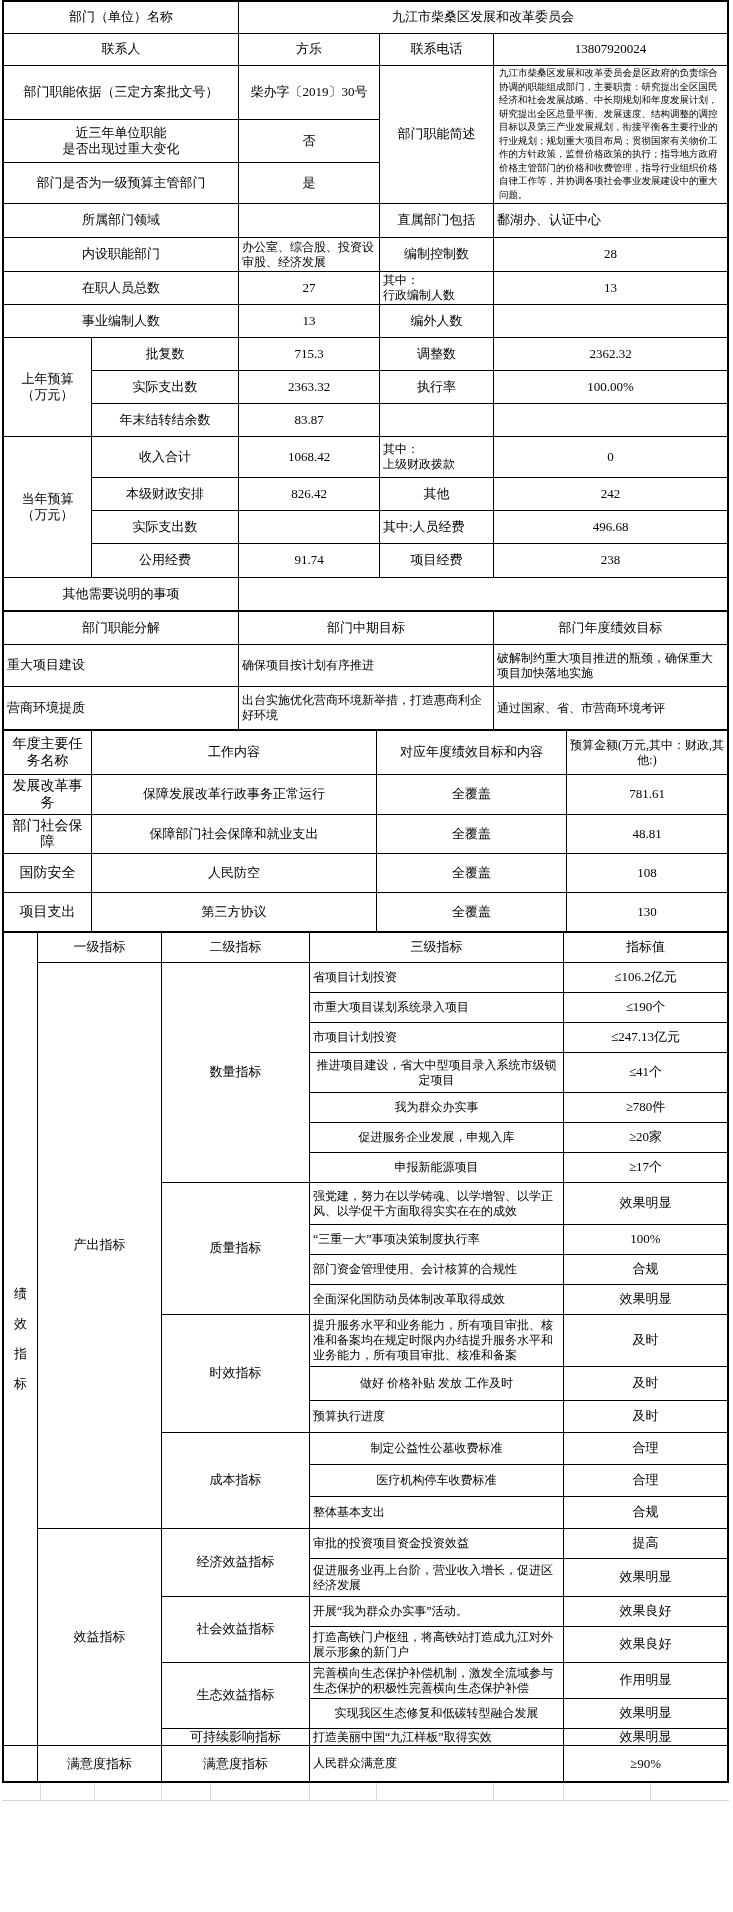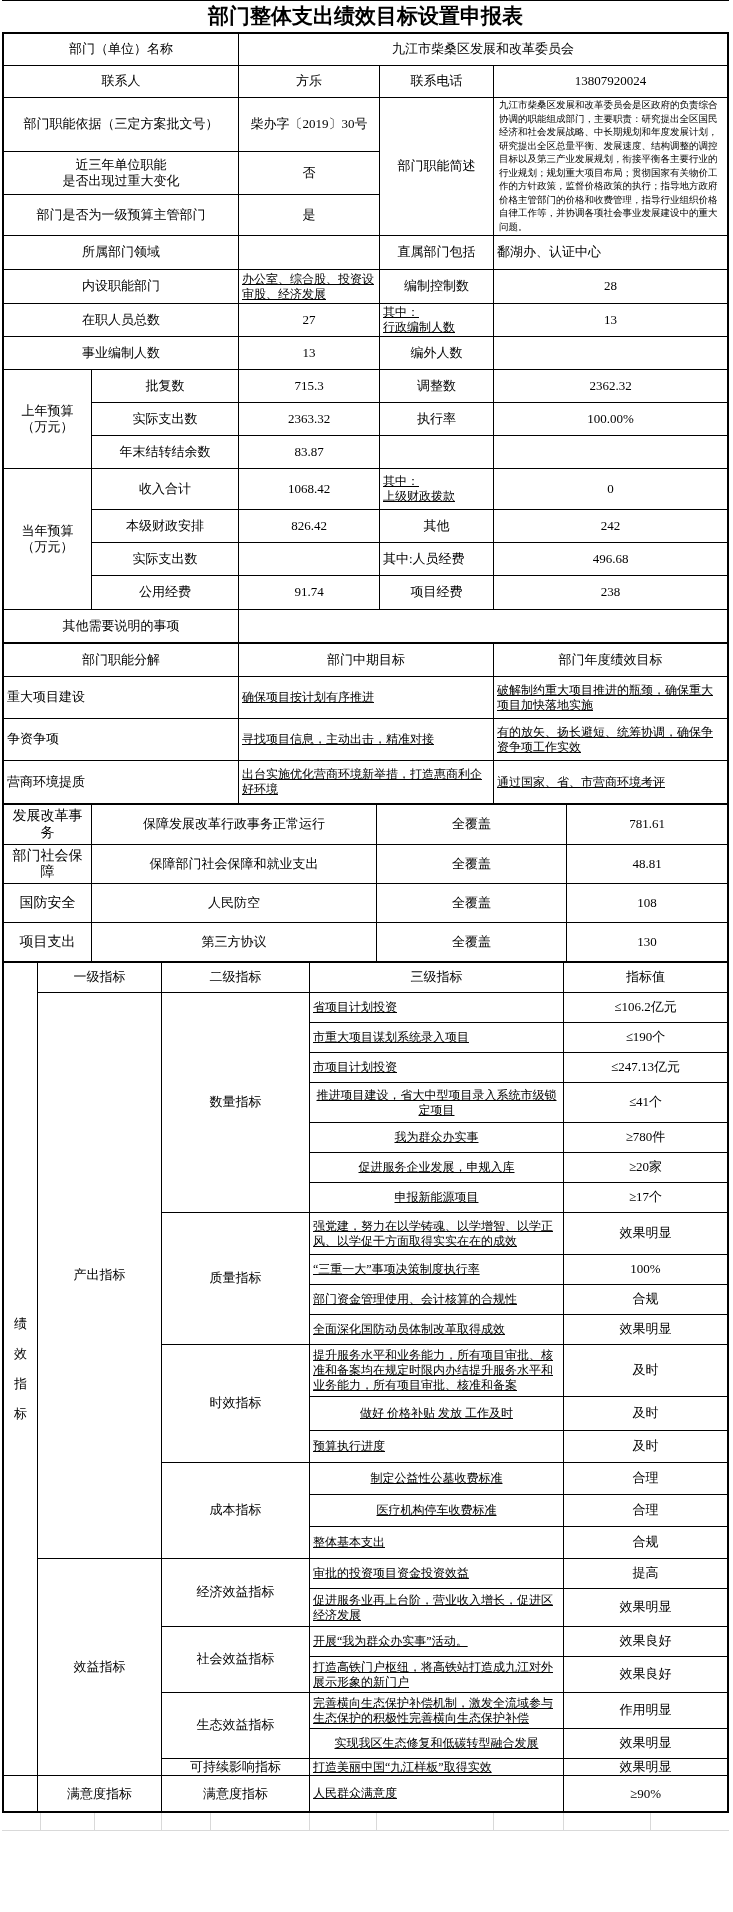--- a/index.html
+++ b/index.html
@@ -4,32 +4,31 @@
 <style>
   html,body{margin:0;padding:0;background:#ffffff;}
   body{width:733px;color:#000;font-family:"Liberation Serif","DejaVu Serif",serif;}
   .sheet{width:727px;margin-left:2px;}
   .title{height:31px;line-height:31px;text-align:center;font-size:21px;font-weight:bold;border-top:1px solid #000;}
   .frame{border:1px solid #000;}
   table{border-collapse:collapse;table-layout:fixed;width:100%;}
   td{border:1px solid #000;font-size:13px;line-height:1.25;text-align:center;vertical-align:middle;padding:0 3px;overflow:hidden;word-break:break-all;}
   .l{text-align:left;}
   .p{white-space:pre-line;}
-  .f12{font-size:12px;text-decoration:underline;}
+  .f12{font-size:12px;}
   .f14{font-size:14px;line-height:1.15;}
   .small{font-size:9.5px;line-height:13.5px;text-align:left;padding:1px 5px;vertical-align:middle;}
   .side{white-space:pre-line;line-height:30px;padding:0;}
   .strip{position:relative;height:17px;border-bottom:1px solid #d9d9d9;background:#fff;}
   .strip i{position:absolute;top:0;bottom:0;width:1px;background:#d9d9d9;}
 </style>
 </head>
 <body>
 
 <div class="sheet">
-  <div class="title">部门整体支出绩效目标设置申报表</div>
 
   <div class="frame">
 
     <table>
       <colgroup>
           <col style="width:88px">
           <col style="width:147px">
           <col style="width:141px">
           <col style="width:114px">
           <col style="width:234px">
@@ -149,41 +148,42 @@
           <tr style="height:33px">
         <td>部门职能分解</td>
         <td>部门中期目标</td>
         <td>部门年度绩效目标</td>
       </tr>
       <tr style="height:42px">
         <td class="l">重大项目建设</td>
         <td class="l f12">确保项目按计划有序推进</td>
         <td class="l f12">破解制约重大项目推进的瓶颈，确保重大项目加快落地实施</td>
       </tr>
-      <tr style="height:42px">
-        <td class="l">争资争项</td>
-        <td class="l f12">寻找项目信息，主动出击，精准对接</td>
-        <td class="l f12">有的放矢、扬长避短、统筹协调，确保争资争项工作实效</td>
-      </tr>
       <tr style="height:43px">
         <td class="l">营商环境提质</td>
         <td class="l f12">出台实施优化营商环境新举措，打造惠商利企好环境</td>
         <td class="l f12">通过国家、省、市营商环境考评</td>
       </tr>
     </tbody>
       </table>
 
     <table>
       <colgroup>
           <col style="width:88px">
           <col style="width:285px">
           <col style="width:190px">
           <col style="width:161px">
         </colgroup>
       <tbody>
+          <tr style="height:44px">
+        <td class="f14">年度主要任务名称</td>
+        <td>工作内容</td>
+        <td>对应年度绩效目标和内容</td>
+        <td class="f12">预算金额(万元,其中：财政,其他:)</td>
+      </tr>
       <tr style="height:40px">
         <td class="f14">发展改革事务</td>
         <td>保障发展改革行政事务正常运行</td>
         <td>全覆盖</td>
         <td>781.61</td>
       </tr>
       <tr style="height:39px">
         <td class="f14">部门社会保障</td>
         <td>保障部门社会保障和就业支出</td>
         <td>全覆盖</td>

